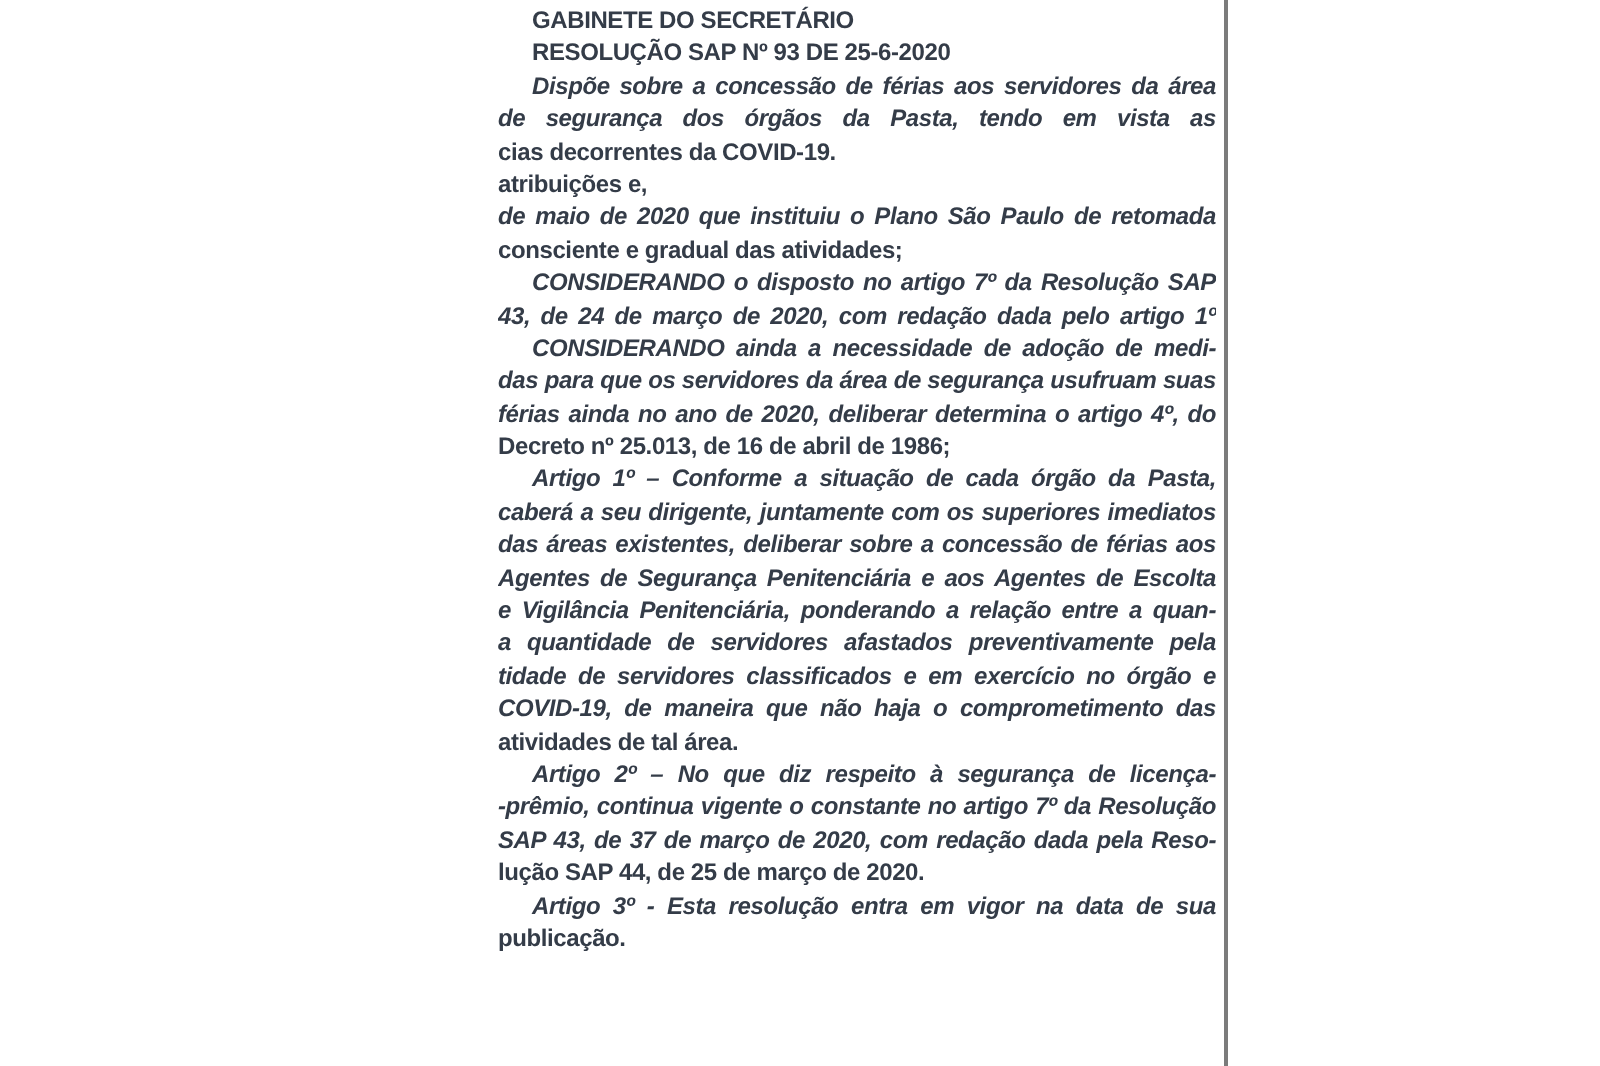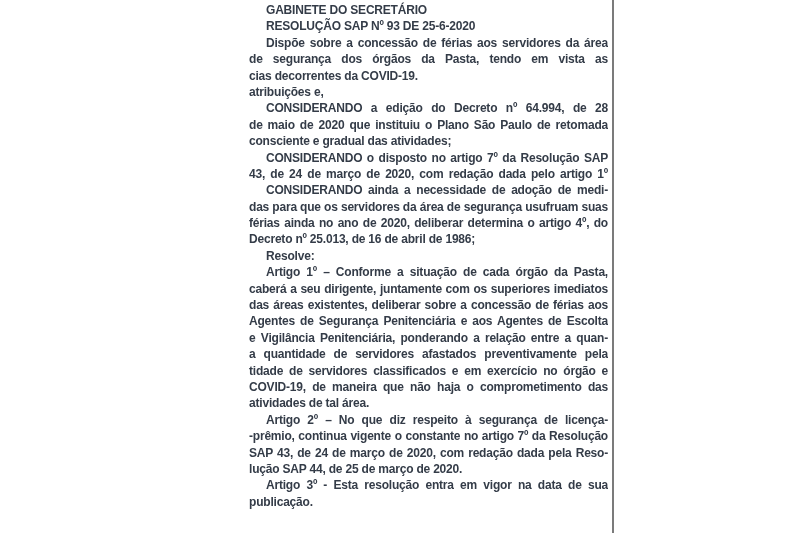--- a/index.html
+++ b/index.html
@@ -31,20 +31,21 @@
   .line {
     display: block;
     height: 16.4px;
     overflow: hidden;
     text-align: left;
     white-space: normal;
   }
   .line.fill {
     text-align: justify;
     text-align-last: justify;
+    font-style: italic;
   }
   .line.indent {
     padding-left: 17px;
   }
   .vrule {
     position: absolute;
     left: 612px;
     top: 0;
     width: 2px;
     height: 533px;
@@ -55,40 +56,38 @@
 <body style="background: rgb(255, 255, 255);">
 
 <div class="page">
   <div class="column" id="document-column" style="color: rgb(52, 60, 72);">
       <div class="line indent">GABINETE DO SECRETÁRIO</div>
       <div class="line indent">RESOLUÇÃO SAP Nº 93 DE 25-6-2020</div>
       <div class="line indent fill">Dispõe sobre a concessão de férias aos servidores da área</div>
       <div class="line fill">de segurança dos órgãos da Pasta, tendo em vista as circunstân-</div>
       <div class="line">cias decorrentes da COVID-19.</div>
       <div class="line">atribuições e,</div>
-      <div class="line indent fill">CONSIDERANDO a edição do Decreto nº 64.994, de 28</div>
       <div class="line fill">de maio de 2020 que instituiu o Plano São Paulo de retomada</div>
       <div class="line">consciente e gradual das atividades;</div>
       <div class="line indent fill">CONSIDERANDO o disposto no artigo 7º da Resolução SAP</div>
       <div class="line fill">43, de 24 de março de 2020, com redação dada pelo artigo 1º</div>
       <div class="line indent fill">CONSIDERANDO ainda a necessidade de adoção de medi-</div>
       <div class="line fill">das para que os servidores da área de segurança usufruam suas</div>
       <div class="line fill">férias ainda no ano de 2020, deliberar determina o artigo 4º, do</div>
       <div class="line">Decreto nº 25.013, de 16 de abril de 1986;</div>
-      <div class="line indent">Resolve:</div>
       <div class="line indent fill">Artigo 1º – Conforme a situação de cada órgão da Pasta,</div>
       <div class="line fill">caberá a seu dirigente, juntamente com os superiores imediatos</div>
       <div class="line fill">das áreas existentes, deliberar sobre a concessão de férias aos</div>
       <div class="line fill">Agentes de Segurança Penitenciária e aos Agentes de Escolta</div>
       <div class="line fill">e Vigilância Penitenciária, ponderando a relação entre a quan-</div>
       <div class="line fill">a quantidade de servidores afastados preventivamente pela</div>
       <div class="line fill">tidade de servidores classificados e em exercício no órgão e</div>
       <div class="line fill">COVID-19, de maneira que não haja o comprometimento das</div>
       <div class="line">atividades de tal área.</div>
       <div class="line indent fill">Artigo 2º – No que diz respeito à segurança de licença-</div>
       <div class="line fill">-prêmio, continua vigente o constante no artigo 7º da Resolução</div>
-      <div class="line fill">SAP 43, de 24 de março de 2020, com redação dada pela Reso-</div>
+      <div class="line fill">SAP 43, de 37 de março de 2020, com redação dada pela Reso-</div>
       <div class="line">lução SAP 44, de 25 de março de 2020.</div>
       <div class="line indent fill">Artigo 3º - Esta resolução entra em vigor na data de sua</div>
       <div class="line">publicação.</div>
     </div>
   <div class="vrule" style="background: rgb(123, 123, 123);"></div>
 </div>
 
 </body></html>

